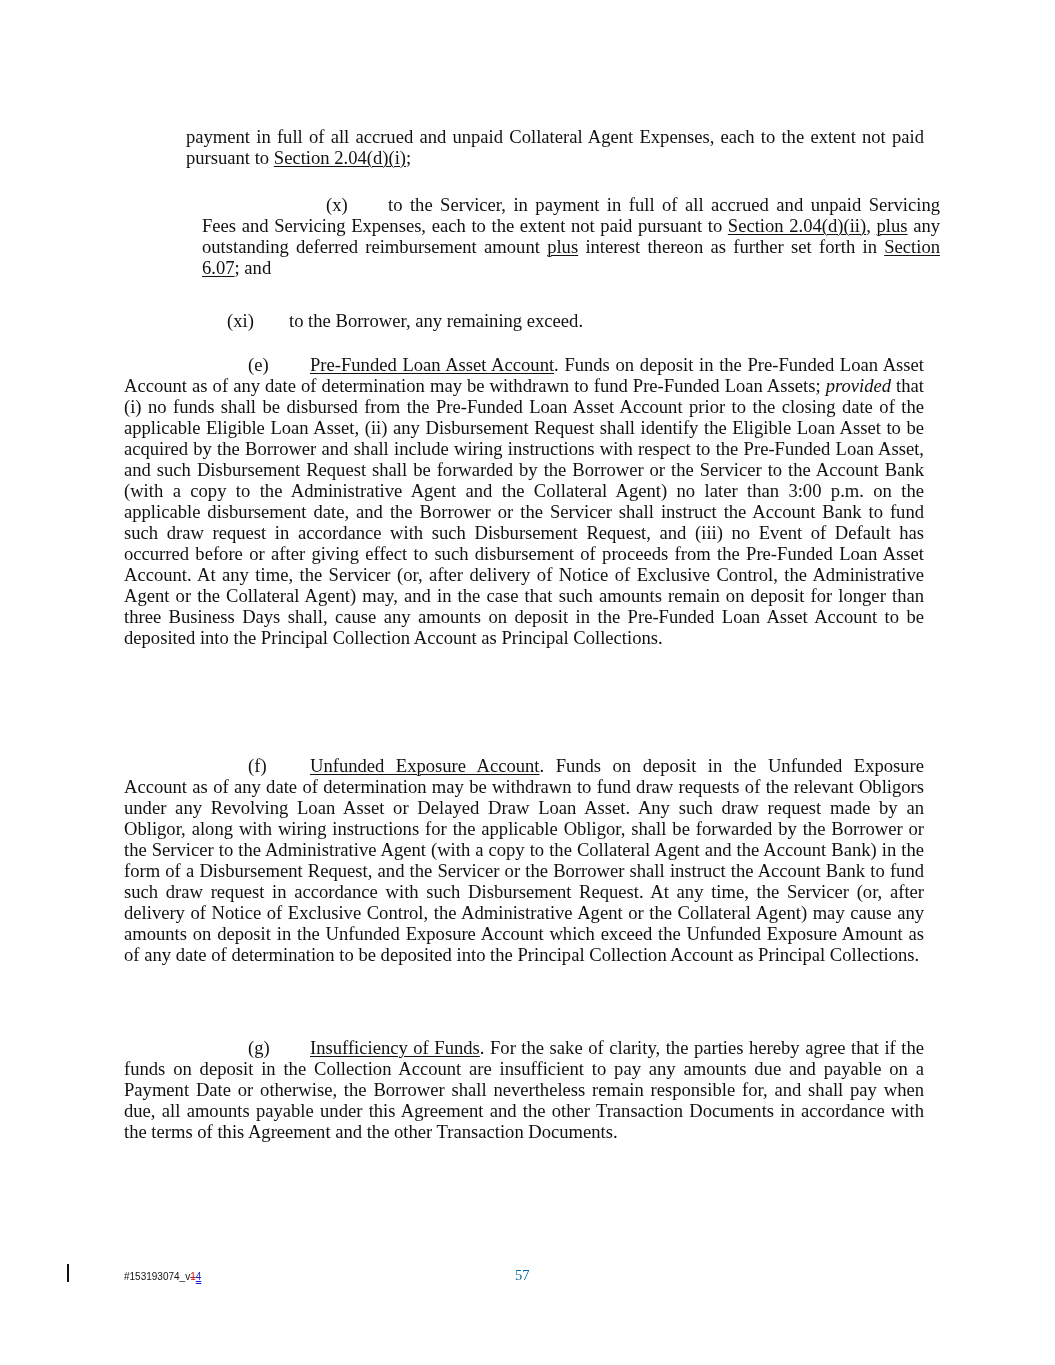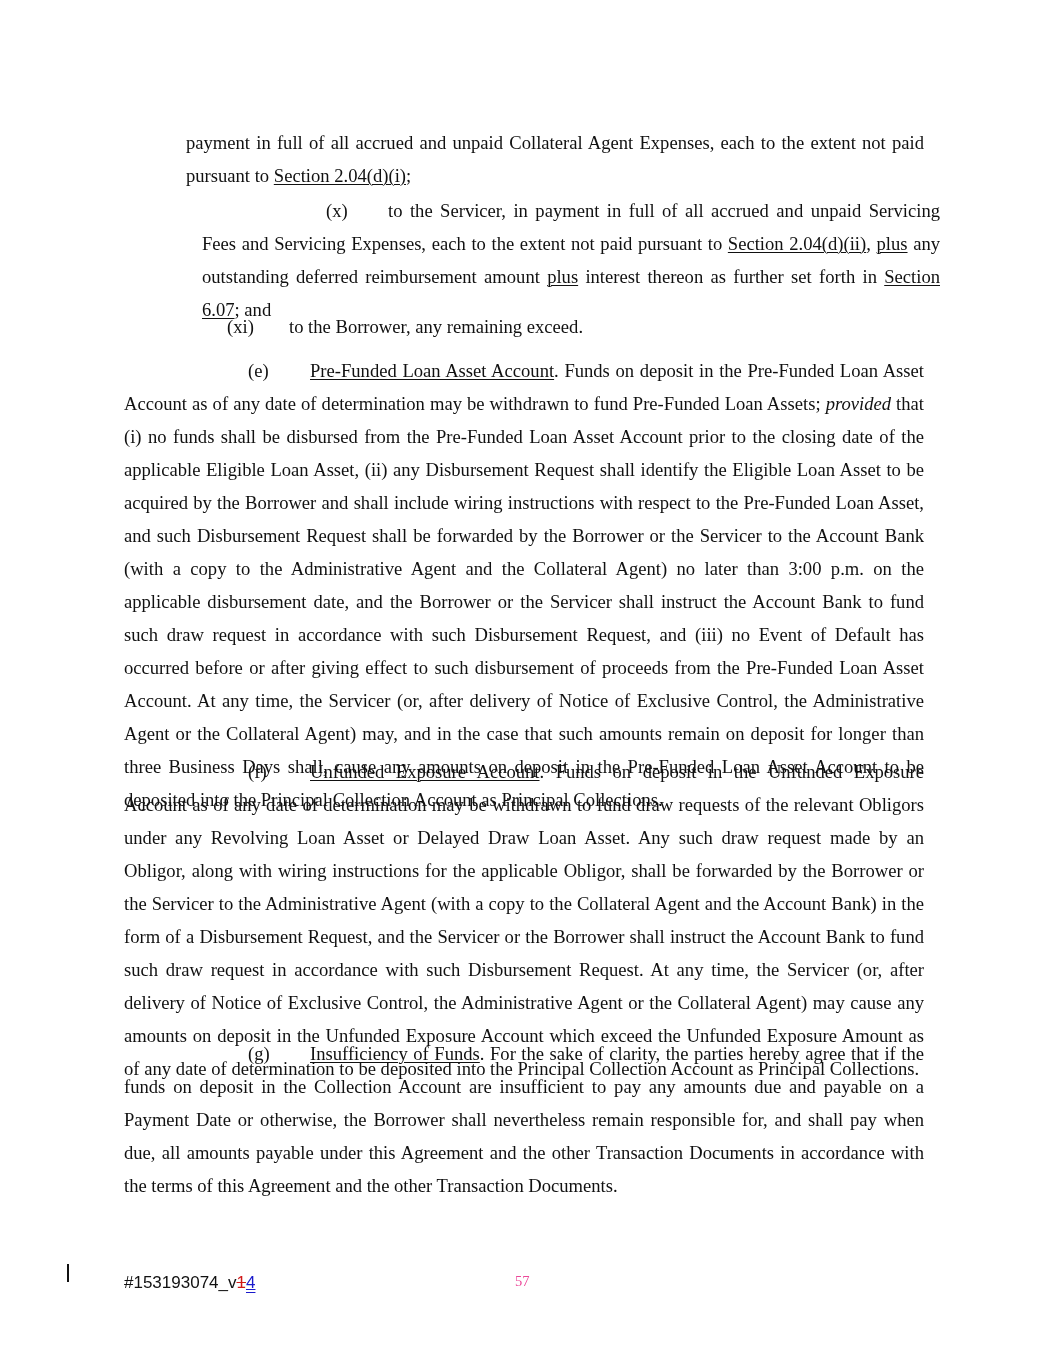--- a/index.html
+++ b/index.html
@@ -1,42 +1,42 @@
 <!DOCTYPE html>
 <html><head>
   <meta charset="utf-8">
   <style>
     html, body { margin: 0; padding: 0; background: #ffffff; }
     body { width: 1055px; height: 1365px; position: relative; overflow: hidden; }
     .page {
       position: absolute; left: 0; top: 0; width: 1055px; height: 1365px;
       background: #ffffff; color: #111111;
       font-family: "Liberation Serif", "DejaVu Serif", serif;
-      font-size: 18.6px; line-height: 33px;
+      font-size: 18.6px; line-height: 21px;
     }
     .para {
       position: absolute; left: 124px; width: 800px;
       text-align: justify; text-align-last: left; margin: 0;
     }
     .para.inset { left: 186px; width: 738px; }
     .u { text-decoration: underline; text-underline-offset: 2px; text-decoration-thickness: 1px; }
     .i { font-style: italic; }
     .label { display: inline-block; }
     .label-e, .label-f, .label-g { margin-left: 124px; width: 62px; }
     .label-x { margin-left: 124px; width: 62px; }
     .label-xi { display: inline-block; margin-left: 103px; width: 62px; }
     .footer {
       position: absolute; top: 1264px; left: 0; width: 1055px; height: 22px;
       font-size: 13.5px;
     }
     .change-bar { position: absolute; left: 67px; top: 0; width: 2px; height: 18px; background: #111; }
-    .doc-id { position: absolute; left: 124px; top: 2px; font-family: "Liberation Sans", "DejaVu Sans", sans-serif; font-size: 17px; color: #111; }
+    .doc-id { position: absolute; left: 124px; top: 2px; font-family: "Liberation Sans", "DejaVu Sans", sans-serif; font-size: 10px; color: #111; }
     .del { color: #d01818; text-decoration: line-through; }
     .ins { color: #1a1acc; text-decoration: underline double; }
-    .page-num { position: absolute; left: 515px; top: 1px; font-family: "Liberation Serif", serif; font-size: 14.5px; color: #ec4899; }
+    .page-num { position: absolute; left: 515px; top: 1px; font-family: "Liberation Serif", serif; font-size: 14.5px; color: #0369a1; }
   </style>
 </head>
 <body>
 
 <div class="page" data-name="document-page">
 
   <p class="para inset" style="top:126px;" data-name="continuation-paragraph"><span data-name="continuation-text">payment in full of all accrued and unpaid Collateral Agent Expenses, each to the extent not paid pursuant to </span><span class="u" data-name="section-reference-link">Section 2.04(d)(i)</span><span data-name="continuation-punct">;</span></p>
 
   <p class="para inset" style="top:194px; left:124px; width:800px;" data-name="item-x-paragraph"><span class="label label-x" data-name="item-x-label">(x)</span><span data-name="item-x-text">to the Servicer, in payment in full of all accrued and unpaid Servicing Fees and Servicing Expenses, each to the extent not paid pursuant to </span><span class="u" data-name="section-reference-link">Section 2.04(d)(ii)</span><span data-name="item-x-text">, </span><span class="u" data-name="plus-term">plus</span><span data-name="item-x-text"> any outstanding deferred reimbursement amount </span><span class="u" data-name="plus-term">plus</span><span data-name="item-x-text"> interest thereon as further set forth in </span><span class="u" data-name="section-reference-link">Section 6.07</span><span data-name="item-x-text">; and</span></p>
 

